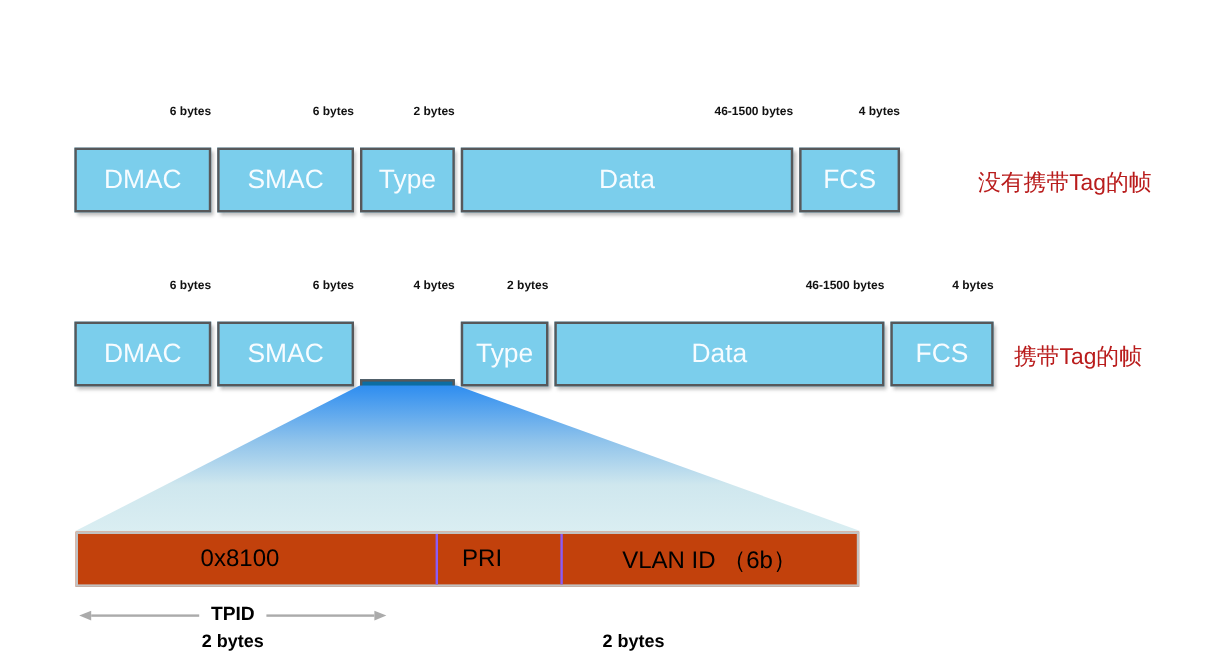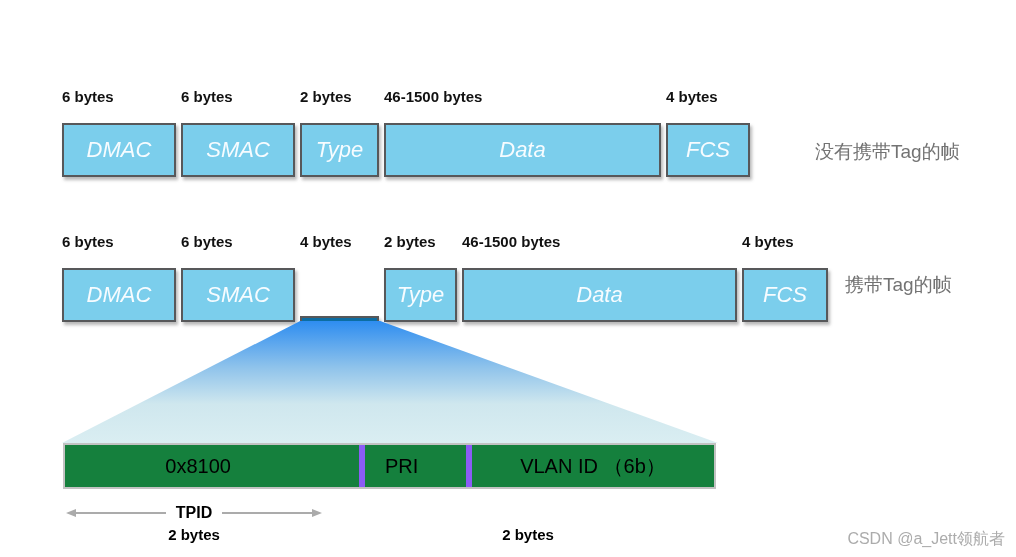--- a/index.html
+++ b/index.html
@@ -5,48 +5,48 @@
   html,body{margin:0;padding:0;background:#fff;}
   .canvas{
     position:relative;width:1016px;height:557px;background:#ffffff;overflow:hidden;
     font-family:"Liberation Sans","DejaVu Sans",sans-serif;
   }
   .title{
     position:absolute;left:62px;top:12px;font-size:34px;font-weight:400;
     color:#A30D0D;letter-spacing:1px;white-space:nowrap;
   }
   .sz{
-    position:absolute;font-size:15px;font-weight:600;color:#111;
-    text-align:left;white-space:nowrap;
+    position:absolute;font-size:10px;font-weight:600;color:#111;
+    text-align:right;white-space:nowrap;
   }
   .fbox{
     position:absolute;height:54px;box-sizing:border-box;
     background:#7BCEEC;border:2px solid #57585A;
     box-shadow:2px 3px 3px rgba(80,80,80,.40);
     color:#F7FCFF;font-size:22px;font-weight:400;
-    display:flex;align-items:center;justify-content:center;font-style:italic;
+    display:flex;align-items:center;justify-content:center;
   }
   .fbox.dark{background:#0C6DA2;color:#FFFFFF;margin-top:48px;}
   .ann{
-    position:absolute;color:#737373;font-size:19px;font-weight:400;white-space:nowrap;
+    position:absolute;color:#b91c1c;font-size:19px;font-weight:400;white-space:nowrap;
   }
   .funnel{
     position:absolute;left:62px;top:321px;width:656px;height:122px;
     background:linear-gradient(180deg,#2E8DF0 0%,#8FC3EB 38%,#CFE7EE 68%,#DAEEF2 100%);
     clip-path:polygon(36.3% 0,48.5% 0,100% 100%,0 100%);
   }
   .detail{
     position:absolute;left:63px;top:443px;width:653px;height:46px;
-    display:flex;background:#15803d;border:2px solid #C2C2C2;box-sizing:border-box;
+    display:flex;background:#c2410c;border:2px solid #C2C2C2;box-sizing:border-box;
   }
   .dcell{
     display:flex;align-items:center;justify-content:center;
     font-size:20px;color:#000;box-sizing:border-box;white-space:nowrap;
   }
-  .dcell + .dcell{border-left:6px solid #8b5cf6;margin-left:28px;}
+  .dcell + .dcell{border-left:2px solid #8b5cf6;margin-left:28px;}
   .dc0{flex:264;} .dc1{flex:72;} .dc2{flex:77;} .dc3{flex:240;}
   .arrow{
     position:absolute;top:505px;height:16px;display:flex;align-items:center;
   }
   .aline{flex:1;height:2px;background:#ABABAB;}
   .ahead-l{width:0;height:0;border-top:4px solid transparent;border-bottom:4px solid transparent;border-right:10px solid #ABABAB;}
   .ahead-r{width:0;height:0;border-top:4px solid transparent;border-bottom:4px solid transparent;border-left:10px solid #ABABAB;}
   .alabel{font-size:16px;font-weight:600;color:#000;padding:0 10px;white-space:nowrap;}
   .bytes2{
     position:absolute;top:526px;font-size:15px;font-weight:600;color:#000;text-align:center;
@@ -85,21 +85,21 @@
     <div class="sz" style="left:462px;top:233px;width:275px">46-1500 bytes</div>
     <div class="sz" style="left:742px;top:233px;width:86px">4 bytes</div>
 
     <div class="fbox" style="left:62px;top:268px;width:114px">DMAC</div>
     <div class="fbox" style="left:181px;top:268px;width:114px">SMAC</div>
     <div class="fbox dark" style="left:300px;top:268px;width:79px">Tag</div>
     <div class="fbox" style="left:384px;top:268px;width:73px">Type</div>
     <div class="fbox" style="left:462px;top:268px;width:275px">Data</div>
     <div class="fbox" style="left:742px;top:268px;width:86px">FCS</div>
 
-    <div class="ann" style="left:845px;top:272px">携带Tag的帧</div>
+    <div class="ann" style="left:845px;top:284px">携带Tag的帧</div>
   </div>
 
   <div class="funnel"></div>
 
   <div class="detail">
     <div class="dcell dc0">0x8100</div>
     <div class="dcell dc1">PRI</div>
     <div class="dcell dc3">VLAN ID （6b）</div>
   </div>
 
@@ -107,15 +107,14 @@
     <div class="ahead-l"></div>
     <div class="aline"></div>
     <div class="alabel">TPID</div>
     <div class="aline"></div>
     <div class="ahead-r"></div>
   </div>
   <div class="bytes2" style="left:66px;width:256px">2 bytes</div>
 
   <div class="bytes2" style="left:338px;width:380px">2 bytes</div>
 
-  <div class="watermark">CSDN @a_Jett领航者</div>
 
 </div>
 
 </body></html>

